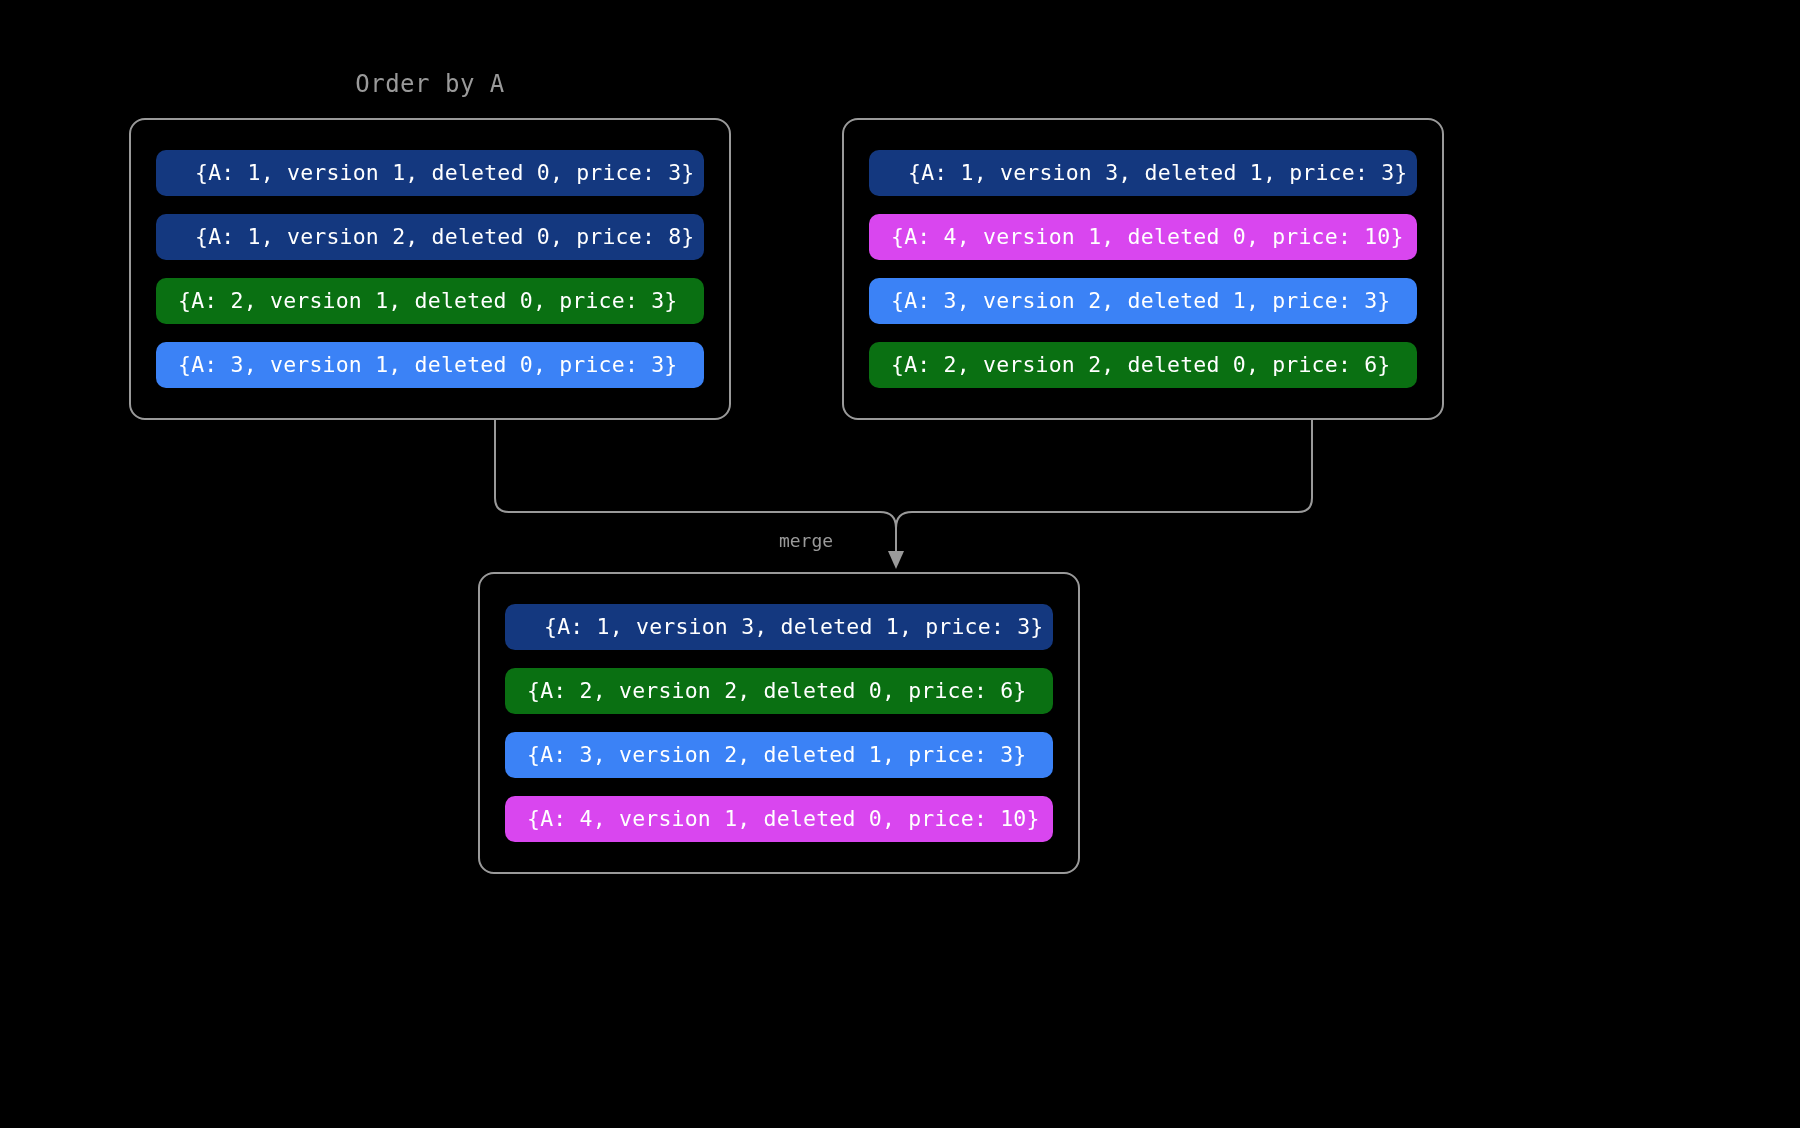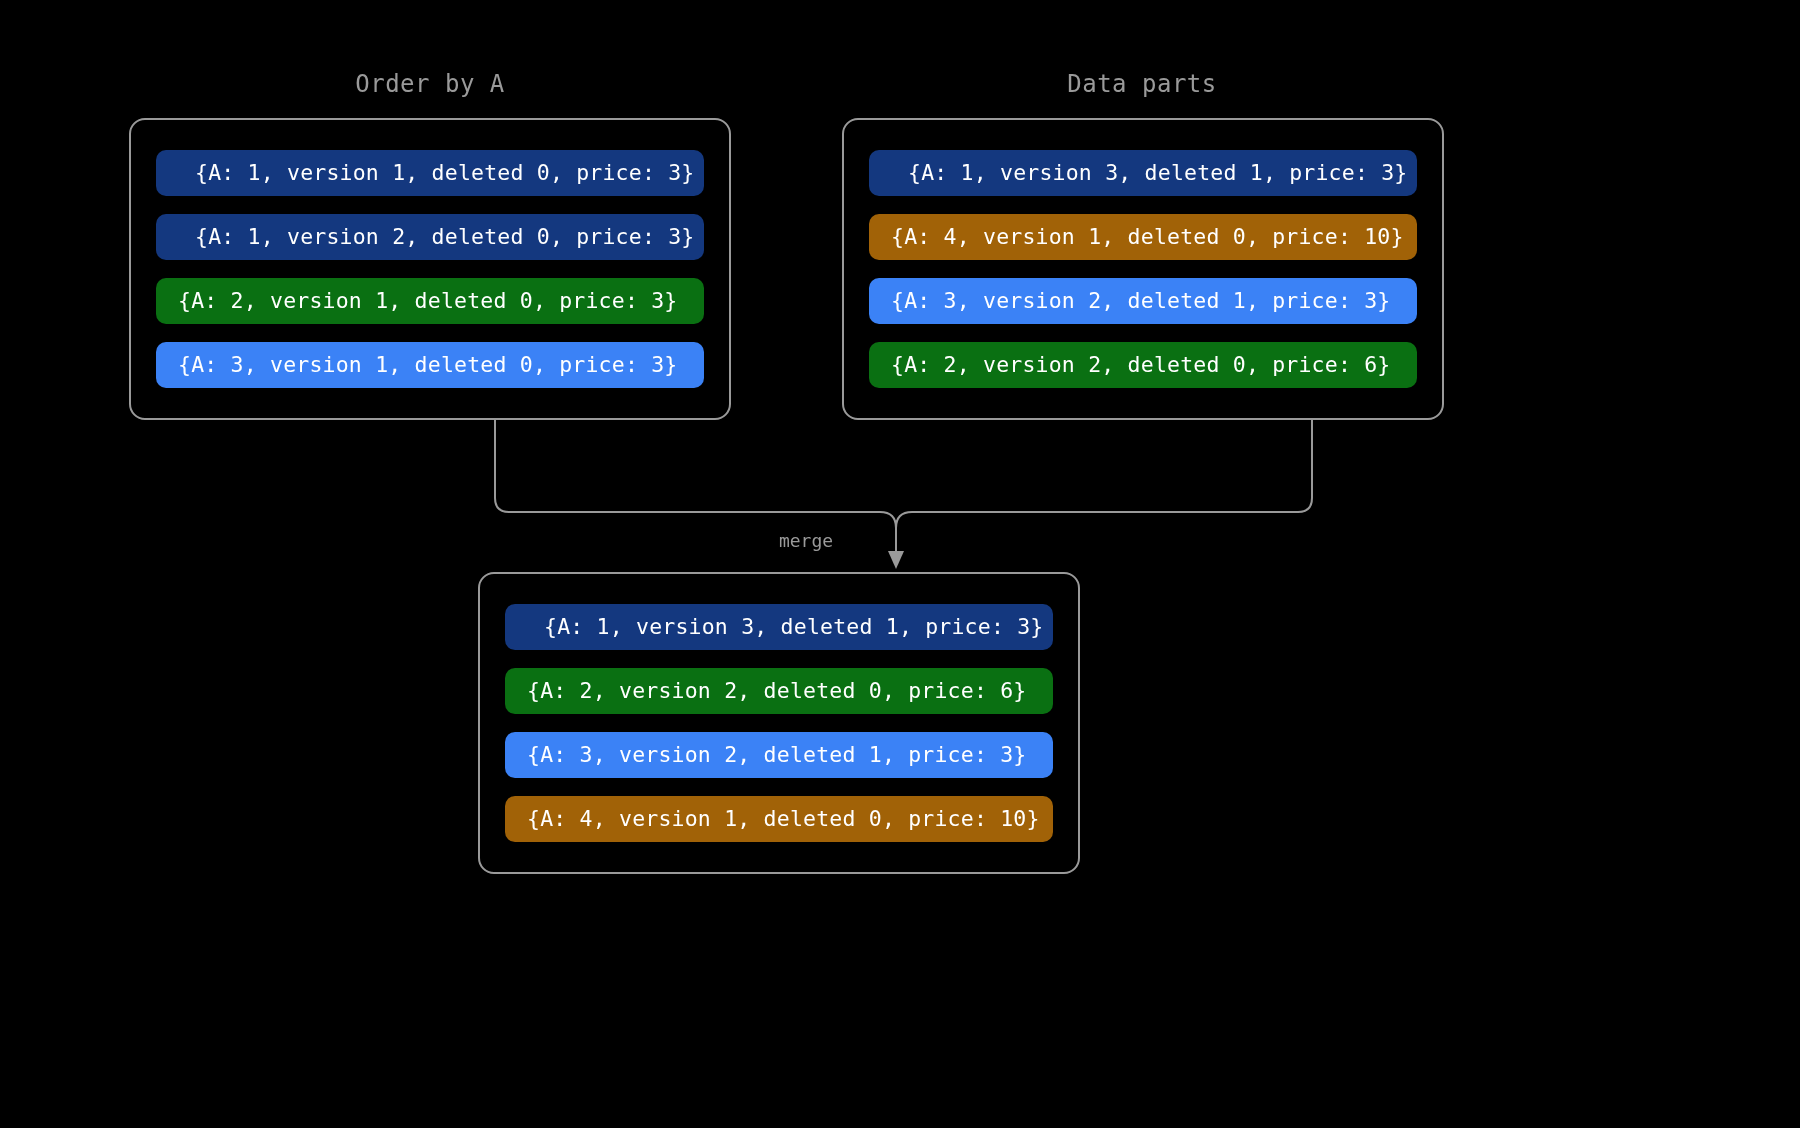--- a/index.html
+++ b/index.html
@@ -75,21 +75,21 @@
     letter-spacing: 0.2px;
     white-space: nowrap;
     box-sizing: border-box;
     padding: 0 22px;
     text-align: left;
     overflow: hidden;
   }
   .record.blue   { background: #14387f; padding-left: 39px; }
   .record.green  { background: #0a7012; }
   .record.red    { background: #3b82f6; }
-  .record.purple { background: #a16207; }
+  .record.purple { background: #d946ef; }
 
   .w-order  { width: 548px; }
   .w-parts  { width: 548px; }
   .w-merged { width: 548px; }
 
   
   #merge-label {
     position: absolute;
     left: 746px;
     top: 530px;
@@ -119,27 +119,26 @@
 
     <path d="M 880 512 Q 896 512 896 528 L 896 560" fill="none" stroke="#9a9a9a" stroke-width="2" marker-end="url(#arrowhead)"></path>
     <path d="M 912 512 Q 896 512 896 528" fill="none" stroke="#9a9a9a" stroke-width="2"></path>
   </svg>
 
   <div class="panel-title" id="title-order">Order by A</div>
 
   <div class="panel" id="panel-order">
     <div class="panel-inner">
       <div class="record blue w-order">{A: 1, version 1, deleted 0, price: 3}</div>
-      <div class="record blue w-order">{A: 1, version 2, deleted 0, price: 3}</div>
+      <div class="record blue w-order">{A: 1, version 2, deleted 0, price: 8}</div>
       <div class="record green w-order">{A: 2, version 1, deleted 0, price: 3}</div>
       <div class="record red w-order">{A: 3, version 1, deleted 0, price: 3}</div>
     </div>
   </div>
 
-  <div class="panel-title" id="title-parts">Data parts</div>
 
   <div class="panel" id="panel-parts">
     <div class="panel-inner">
       <div class="record blue w-parts">{A: 1, version 3, deleted 1, price: 3}</div>
       <div class="record purple w-parts">{A: 4, version 1, deleted 0, price: 10}</div>
       <div class="record red w-parts">{A: 3, version 2, deleted 1, price: 3}</div>
       <div class="record green w-parts">{A: 2, version 2, deleted 0, price: 6}</div>
     </div>
   </div>
 

